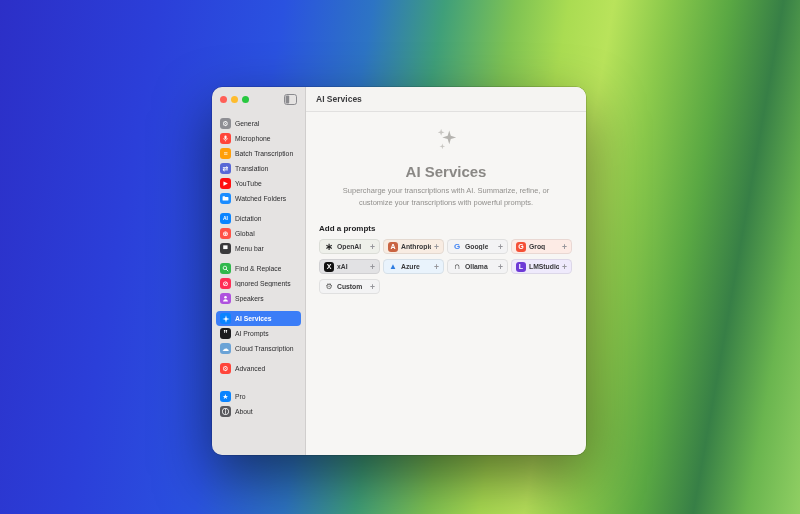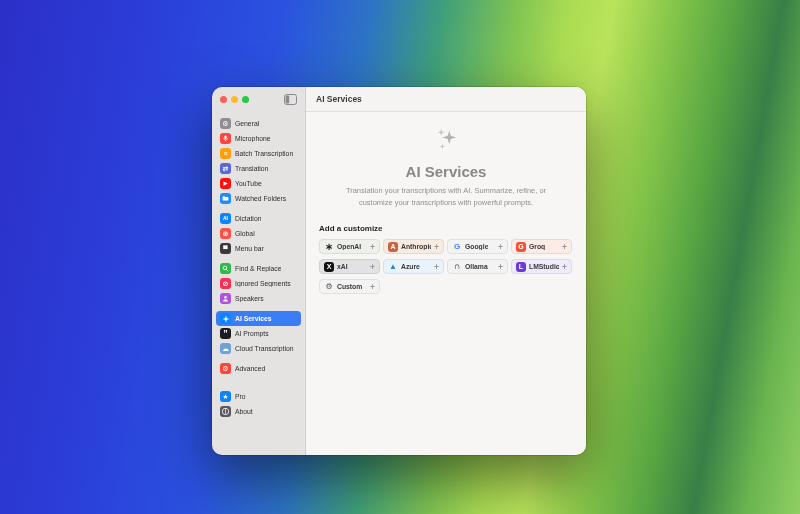--- a/index.html
+++ b/index.html
@@ -212,24 +212,24 @@
       </div>
 
       <div class="c-body">
         <div class="hero">
           <svg viewBox="0 0 32 32" width="26" height="26">
             <path d="M20 5.5 21.9 12 28.5 14 21.9 16 20 22.5 18.1 16 11.5 14 18.1 12Z" fill="#b5b3af"></path>
             <path d="M10 3.5 11 6.8 14.2 7.8 11 8.8 10 12 9 8.8 5.8 7.8 9 6.8Z" fill="#c7c5c1"></path>
             <path d="M11.5 21.5 12.3 24.2 15 25 12.3 25.8 11.5 28.5 10.7 25.8 8 25 10.7 24.2Z" fill="#c7c5c1"></path>
           </svg>
           <div class="hero-title">AI Services</div>
-          <div class="hero-desc">Translation your transcriptions with AI. Summarize, refine, or customize your transcriptions with powerful prompts.</div>
-        </div>
-
-        <div class="add-label">Add a customize</div>
+          <div class="hero-desc">Supercharge your transcriptions with AI. Summarize, refine, or customize your transcriptions with powerful prompts.</div>
+        </div>
+
+        <div class="add-label">Add a prompts</div>
 
         <div class="chips">
 
           <div class="chip" style="background: rgb(238, 240, 234);">
             <span class="chip-ic" style="color: rgb(31, 31, 31);">
                 <span style="font-size:10px">∗</span>
               </span>
             <span class="chip-lbl">OpenAI</span>
             <span class="chip-add">+</span>
           </div>

